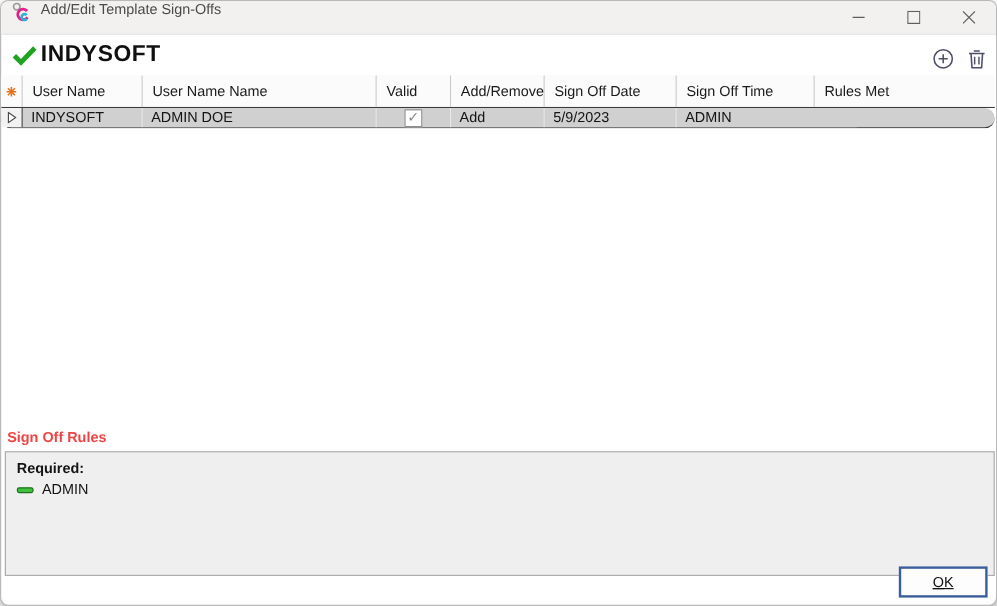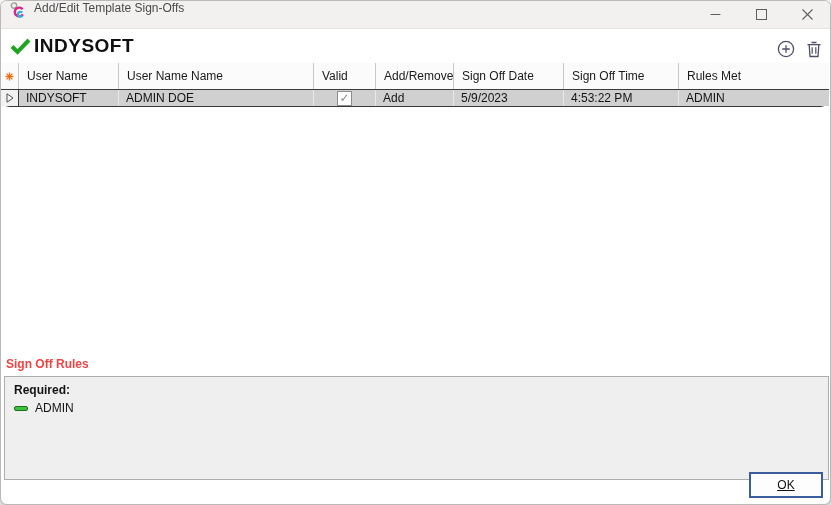--- a/index.html
+++ b/index.html
@@ -194,21 +194,20 @@
           <polygon points="1,0.8 7,5 1,9.2" fill="#ffffff" stroke="#4c4c4c" stroke-width="1"></polygon>
         </svg>
       </div>
       <div class="gr-cell w1">INDYSOFT</div>
       <div class="gr-cell w2">ADMIN DOE</div>
       <div class="gr-cell w3 valid-cell">
         <span class="checkbox">✓</span>
       </div>
       <div class="gr-cell w4">Add</div>
       <div class="gr-cell w5">5/9/2023</div>
-      <div class="gr-cell w6">4:53:22 PM</div>
       <div class="gr-cell w7">ADMIN</div>
     </div>
   </div>
 
   <div class="rules-label">Sign Off Rules</div>
   <div class="rules-box">
     <div class="required-label">Required:</div>
     <div class="rule-item">
       <span class="rule-dash"></span>
       <span class="rule-text">ADMIN</span>

